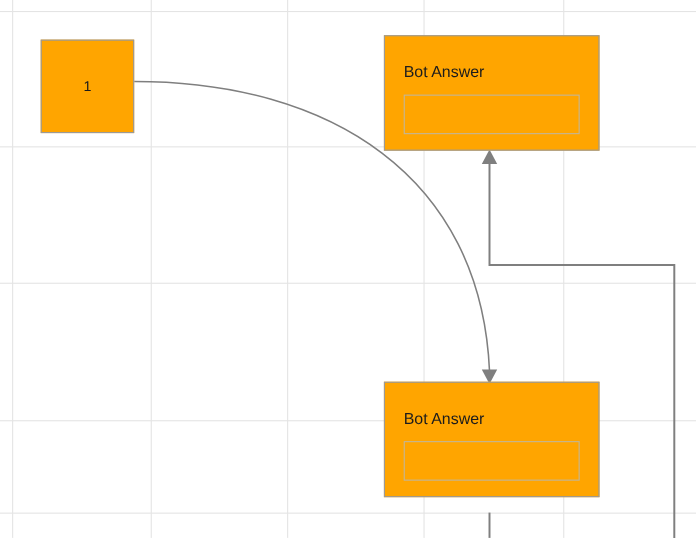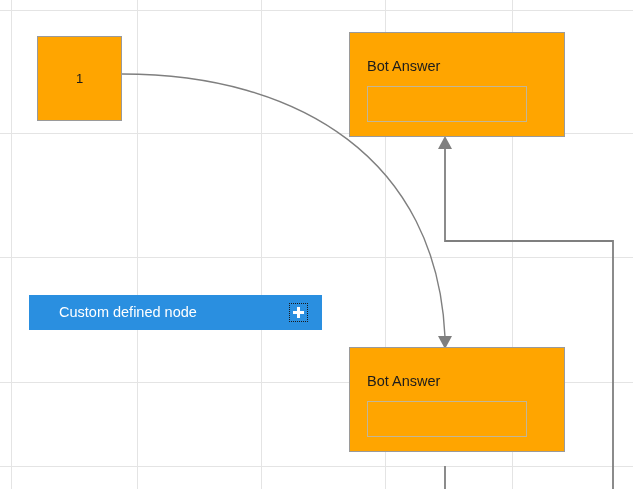--- a/index.html
+++ b/index.html
@@ -65,21 +65,21 @@
     top: 0;
     width: 100%;
     height: 100%;
     display: flex;
     align-items: center;
     justify-content: center;
     font-size: 13px;
     color: #1a1a1a;
   }
   .node-bot {
-    width: 216px;
+    width: 196px;
     height: 105px;
   }
   .node-bot-top { left: 349px; top: 32px; }
   .node-bot-bottom { left: 349px; top: 347px; }
   .node-title {
     position: absolute;
     left: 17px;
     top: 25px;
     font-size: 14.5px;
     color: #1c1c1c;
@@ -181,20 +181,14 @@
   <div class="node node-bot node-bot-top">
     <div class="node-title">Bot Answer</div>
     <div class="node-slot"></div>
   </div>
 
   <div class="node node-bot node-bot-bottom">
     <div class="node-title">Bot Answer</div>
     <div class="node-slot"></div>
   </div>
 
-  <div class="palette-bar">
-    <span class="palette-label">Custom defined node</span>
-    <span class="palette-add">
-      <span class="plus-glyph"></span>
-    </span>
-  </div>
 
 </div>
 
 </body></html>

